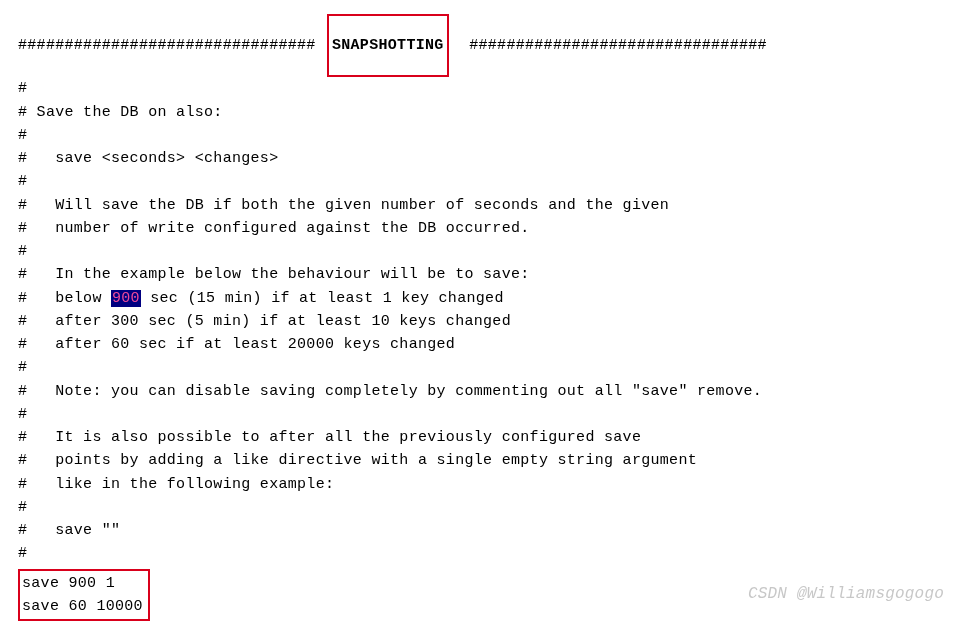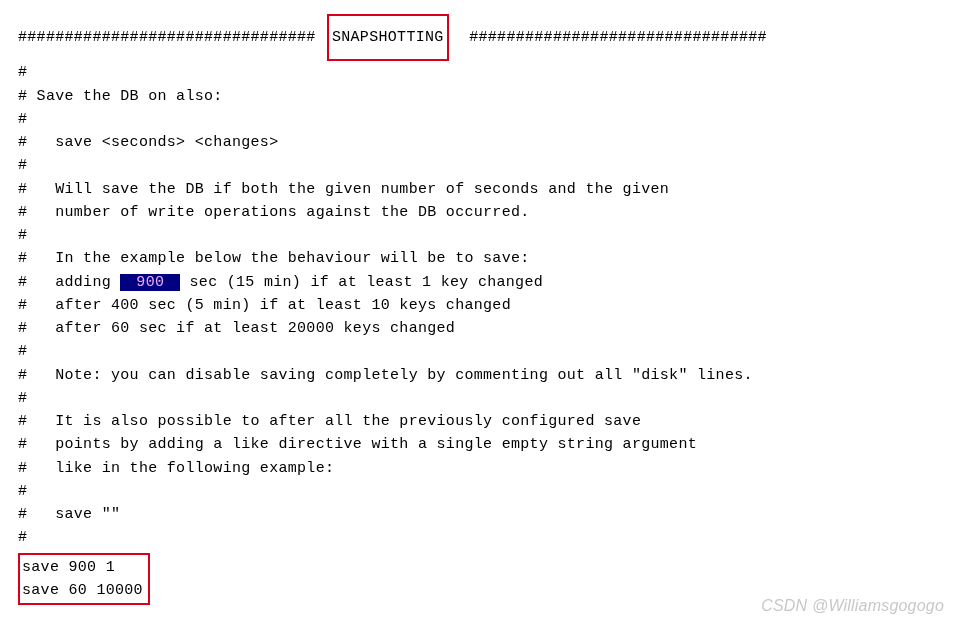--- a/index.html
+++ b/index.html
@@ -19,65 +19,66 @@
       overflow: hidden;
     }
     .line {
       white-space: pre;
       line-height: 1.55;
       letter-spacing: 0.3px;
     }
     .header-box {
       display: inline-block;
       border: 2px solid #d9001b;
-      padding: 10px 3px;
+      padding: 18px 3px;
       margin: 0 2px;
+      font-weight: bold;
     }
     .selected {
       background: #000080;
-      color: #f0abfc;
-      padding: 0 16px;
+      color: #ec4899;
+      padding: 0 1px;
     }
     .save-block {
       display: inline-block;
       border: 2px solid #d9001b;
       padding: 1px 5px 1px 2px;
       margin-top: 3px;
     }
     .watermark {
       position: absolute;
       right: 22px;
-      bottom: 16px;
+      bottom: 28px;
       color: rgba(130, 130, 130, 0.45);
-      font-family: Liberation Sans, sans-serif;
+      font-family: Liberation Mono, monospace;
       font-size: 16px;
       font-style: italic;
       letter-spacing: 0.2px;
     }
   </style>
 </head>
 <body>
 
 
 
 <div class="line"><span>################################</span> <span class="header-box"><span>SNAPSHOTTING</span></span>  <span>################################</span></div>
 <div class="line">#</div>
 <div class="line"># Save the DB on also:</div>
 <div class="line">#</div>
 <div class="line">#   save &lt;seconds&gt; &lt;changes&gt;</div>
 <div class="line">#</div>
 <div class="line">#   Will save the DB if both the given number of seconds and the given</div>
-<div class="line">#   number of write operations against the DB occurred.</div>
+<div class="line">#   number of write configured against the DB occurred.</div>
 <div class="line">#</div>
 <div class="line">#   In the example below the behaviour will be to save:</div>
-<div class="line"><span>#   adding </span><span class="selected">900</span><span> sec (15 min) if at least 1 key changed</span></div>
-<div class="line">#   after 400 sec (5 min) if at least 10 keys changed</div>
+<div class="line"><span>#   below </span><span class="selected">900</span><span> sec (15 min) if at least 1 key changed</span></div>
+<div class="line">#   after 300 sec (5 min) if at least 10 keys changed</div>
 <div class="line">#   after 60 sec if at least 20000 keys changed</div>
 <div class="line">#</div>
-<div class="line">#   Note: you can disable saving completely by commenting out all "disk" lines.</div>
+<div class="line">#   Note: you can disable saving completely by commenting out all "save" remove.</div>
 <div class="line">#</div>
 <div class="line">#   It is also possible to after all the previously configured save</div>
 <div class="line">#   points by adding a like directive with a single empty string argument</div>
 <div class="line">#   like in the following example:</div>
 <div class="line">#</div>
 <div class="line">#   save ""</div>
 <div class="line">#</div>
 <div class="save-block">
 <div class="line">save 900 1</div>
 <div class="line">save 60 10000</div>

